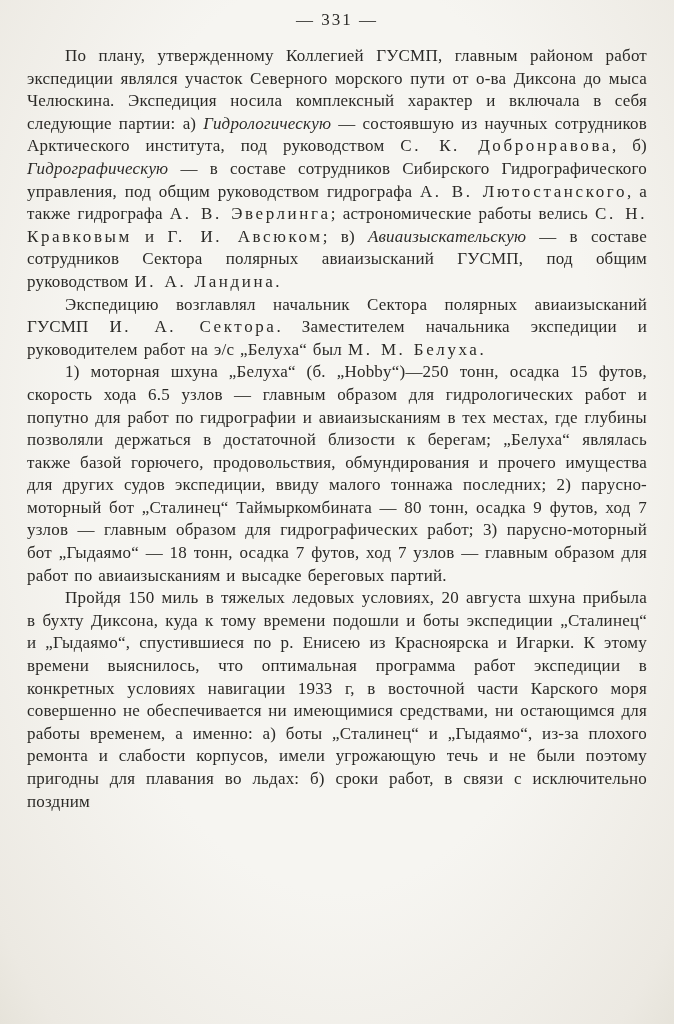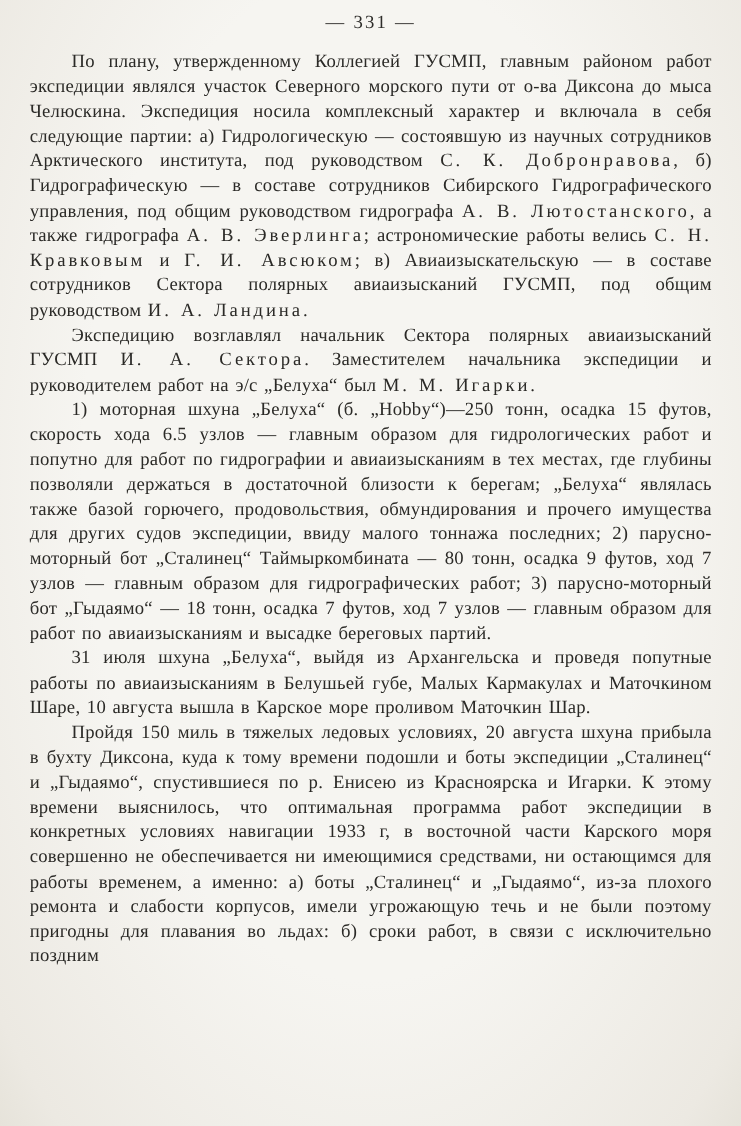--- a/index.html
+++ b/index.html
@@ -31,34 +31,33 @@
   .para {
     margin: 0;
     text-align: justify;
     text-indent: 38px;
     font-size: 17px;
     line-height: 22.6px;
     letter-spacing: 0.2px;
     word-spacing: 1.5px;
     text-rendering: optimizeLegibility;
   }
-  .it { }
+  .it { font-style: italic; }
   .sp { letter-spacing: 2.6px; }
 </style>
 </head>
 <body>
 
 <div class="page">
 
   <div class="page-number">— 331 —</div>
 
   <p class="para"><span>По плану, утвержденному Коллегией ГУСМП, главным районом работ экспедиции являлся участок Северного морского пути от о-ва Диксона до мыса Челюскина. Экспедиция носила комплексный характер и включала в себя следующие партии: а) </span><span class="it">Гидрологическую</span><span> — состоявшую из научных сотрудников Арктического института, под руководством </span><span class="sp">С. К. Добронравова</span><span>, б) </span><span class="it">Гидрографическую</span><span> — в составе сотрудников Сибирского Гидрографического управления, под общим руководством гидрографа </span><span class="sp">А. В. Лютостанского</span><span>, а также гидрографа </span><span class="sp">А. В. Эверлинга</span><span>; астрономические работы велись </span><span class="sp">С. Н. Кравковым</span><span> и </span><span class="sp">Г. И. Авсюком</span><span>; в) </span><span class="it">Авиаизыскательскую</span><span> — в составе сотрудников Сектора полярных авиаизысканий ГУСМП, под общим руководством </span><span class="sp">И. А. Ландина</span><span>.</span></p>
 
-  <p class="para"><span>Экспедицию возглавлял начальник Сектора полярных авиаизысканий ГУСМП </span><span class="sp">И. А. Сектора</span><span>. Заместителем начальника экспедиции и руководителем работ на э/с „Белуха“ был </span><span class="sp">М. М. Игарки</span><span>.</span></p>
+  <p class="para"><span>Экспедицию возглавлял начальник Сектора полярных авиаизысканий ГУСМП </span><span class="sp">И. А. Сектора</span><span>. Заместителем начальника экспедиции и руководителем работ на э/с „Белуха“ был </span><span class="sp">М. М. Белуха</span><span>.</span></p>
 
 
   <p class="para"><span>1) моторная шхуна „Белуха“ (б. „Hobby“)—250 тонн, осадка 15 футов, скорость хода 6.5 узлов — главным образом для гидрологических работ и попутно для работ по гидрографии и авиаизысканиям в тех местах, где глубины позволяли держаться в достаточной близости к берегам; „Белуха“ являлась также базой горючего, продовольствия, обмундирования и прочего имущества для других судов экспедиции, ввиду малого тоннажа последних; 2) парусно-моторный бот „Сталинец“ Таймыркомбината — 80 тонн, осадка 9 футов, ход 7 узлов — главным образом для гидрографических работ; 3) парусно-моторный бот „Гыдаямо“ — 18 тонн, осадка 7 футов, ход 7 узлов — главным образом для работ по авиаизысканиям и высадке береговых партий.</span></p>
 
-  <p class="para"><span>31 июля шхуна „Белуха“, выйдя из Архангельска и проведя попутные работы по авиаизысканиям в Белушьей губе, Малых Кармакулах и Маточкином Шаре, 10 августа вышла в Карское море проливом Маточкин Шар.</span></p>
 
   <p class="para"><span>Пройдя 150 миль в тяжелых ледовых условиях, 20 августа шхуна прибыла в бухту Диксона, куда к тому времени подошли и боты экспедиции „Сталинец“ и „Гыдаямо“, спустившиеся по р. Енисею из Красноярска и Игарки. К этому времени выяснилось, что оптимальная программа работ экспедиции в конкретных условиях навигации 1933 г, в восточной части Карского моря совершенно не обеспечивается ни имеющимися средствами, ни остающимся для работы временем, а именно: а) боты „Сталинец“ и „Гыдаямо“, из-за плохого ремонта и слабости корпусов, имели угрожающую течь и не были поэтому пригодны для плавания во льдах: б) сроки работ, в связи с исключительно поздним</span></p>
 
 </div>
 
 </body></html>

